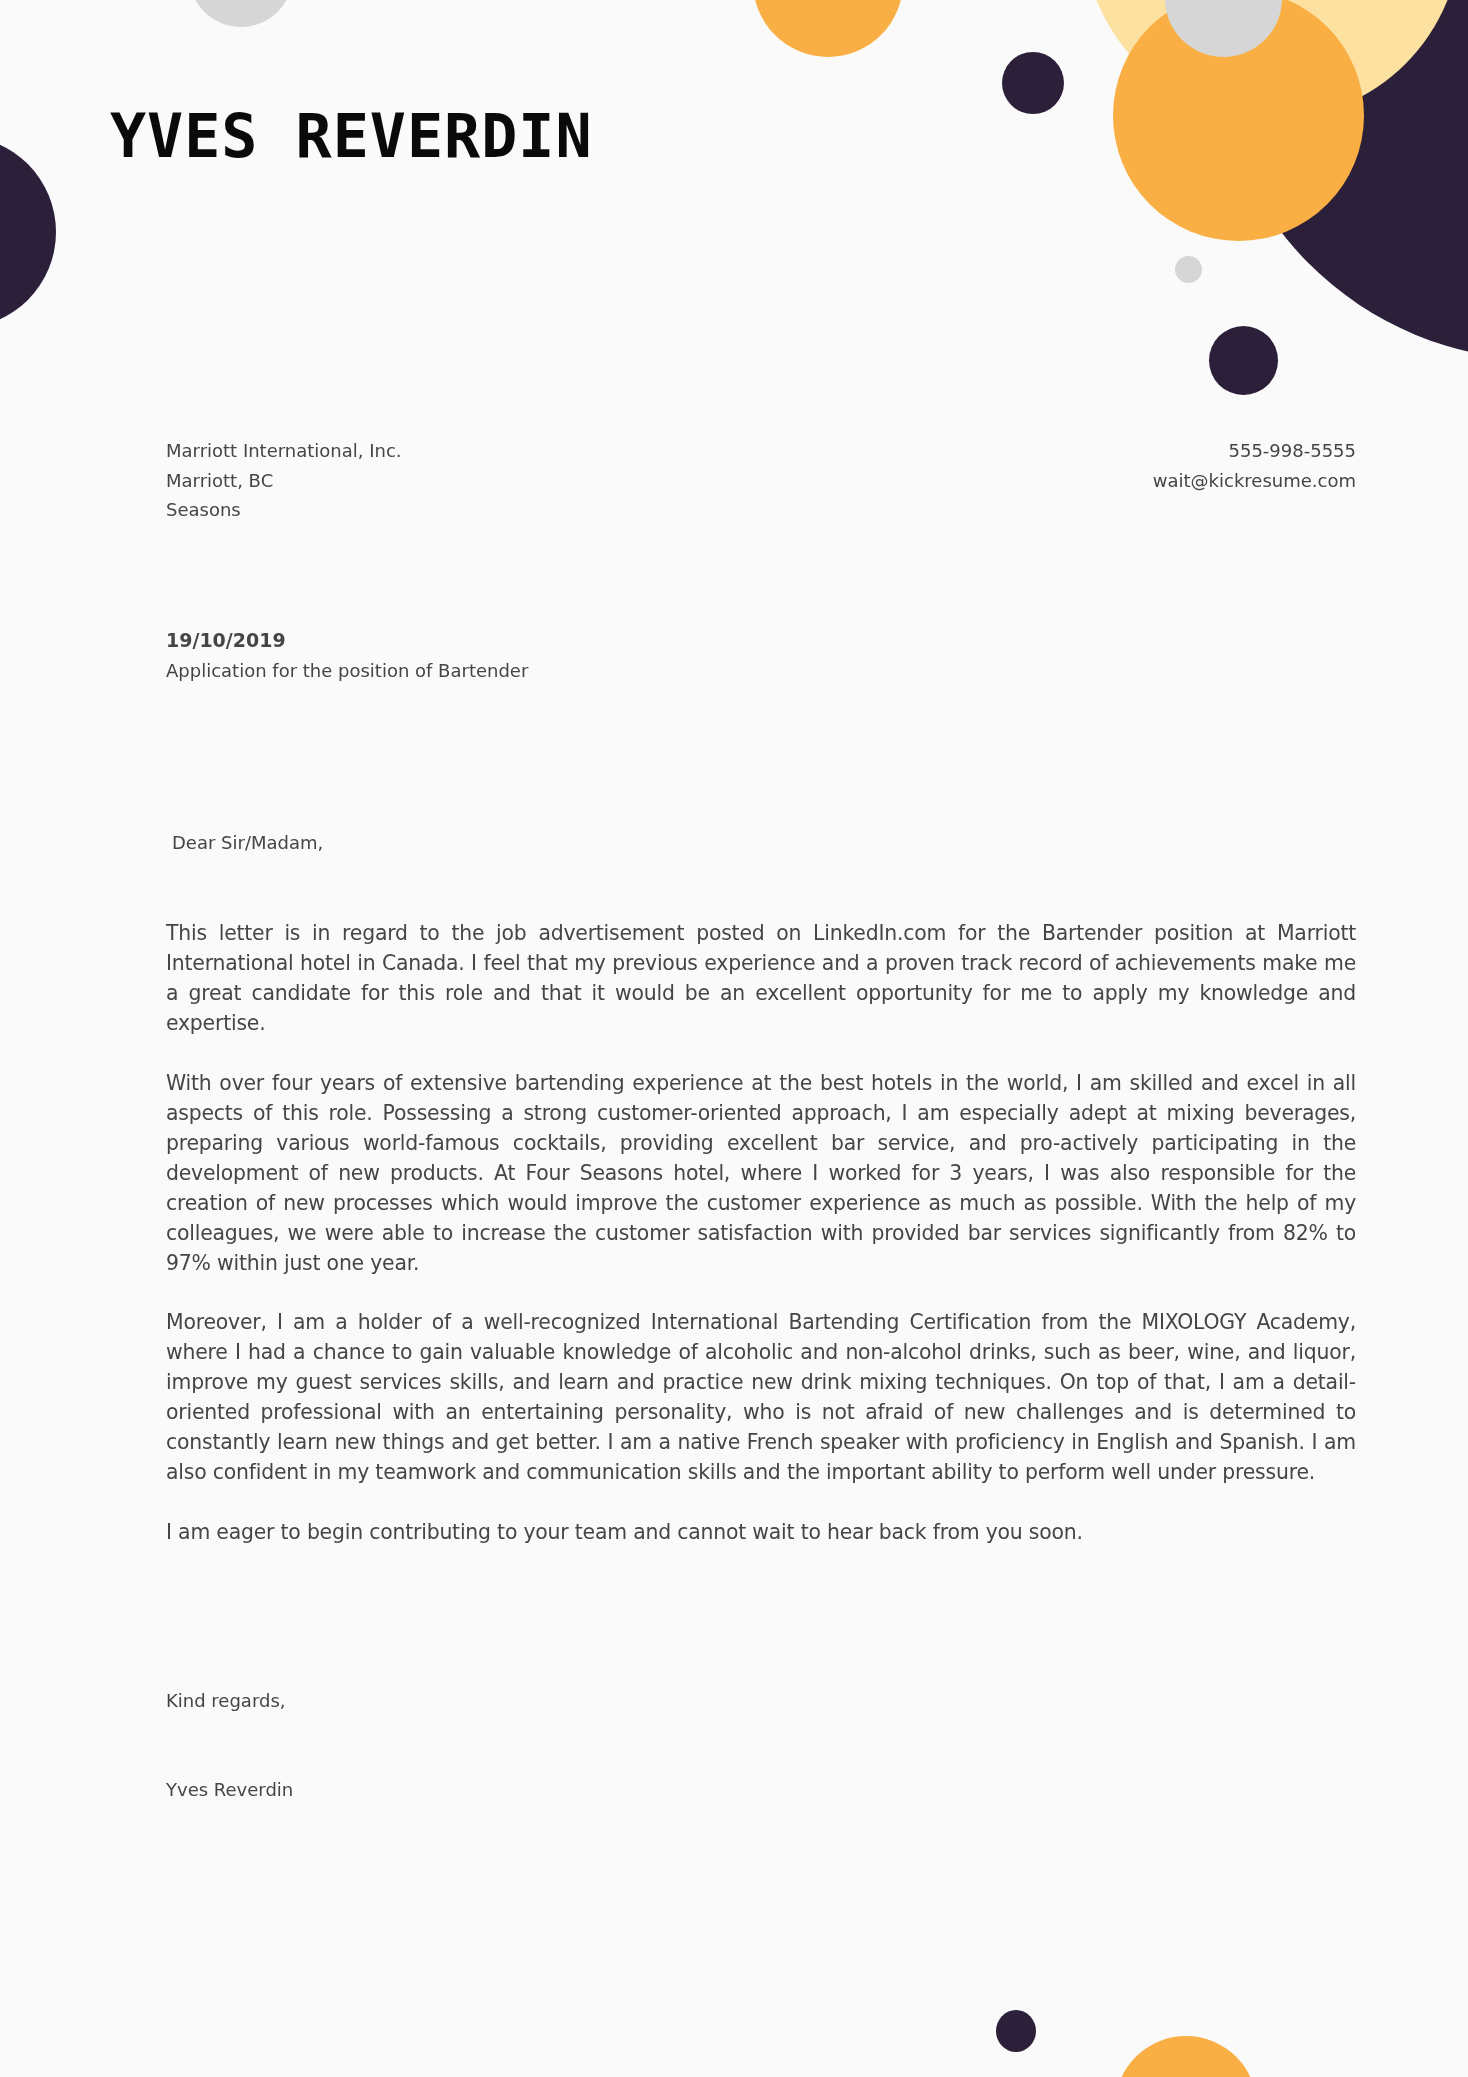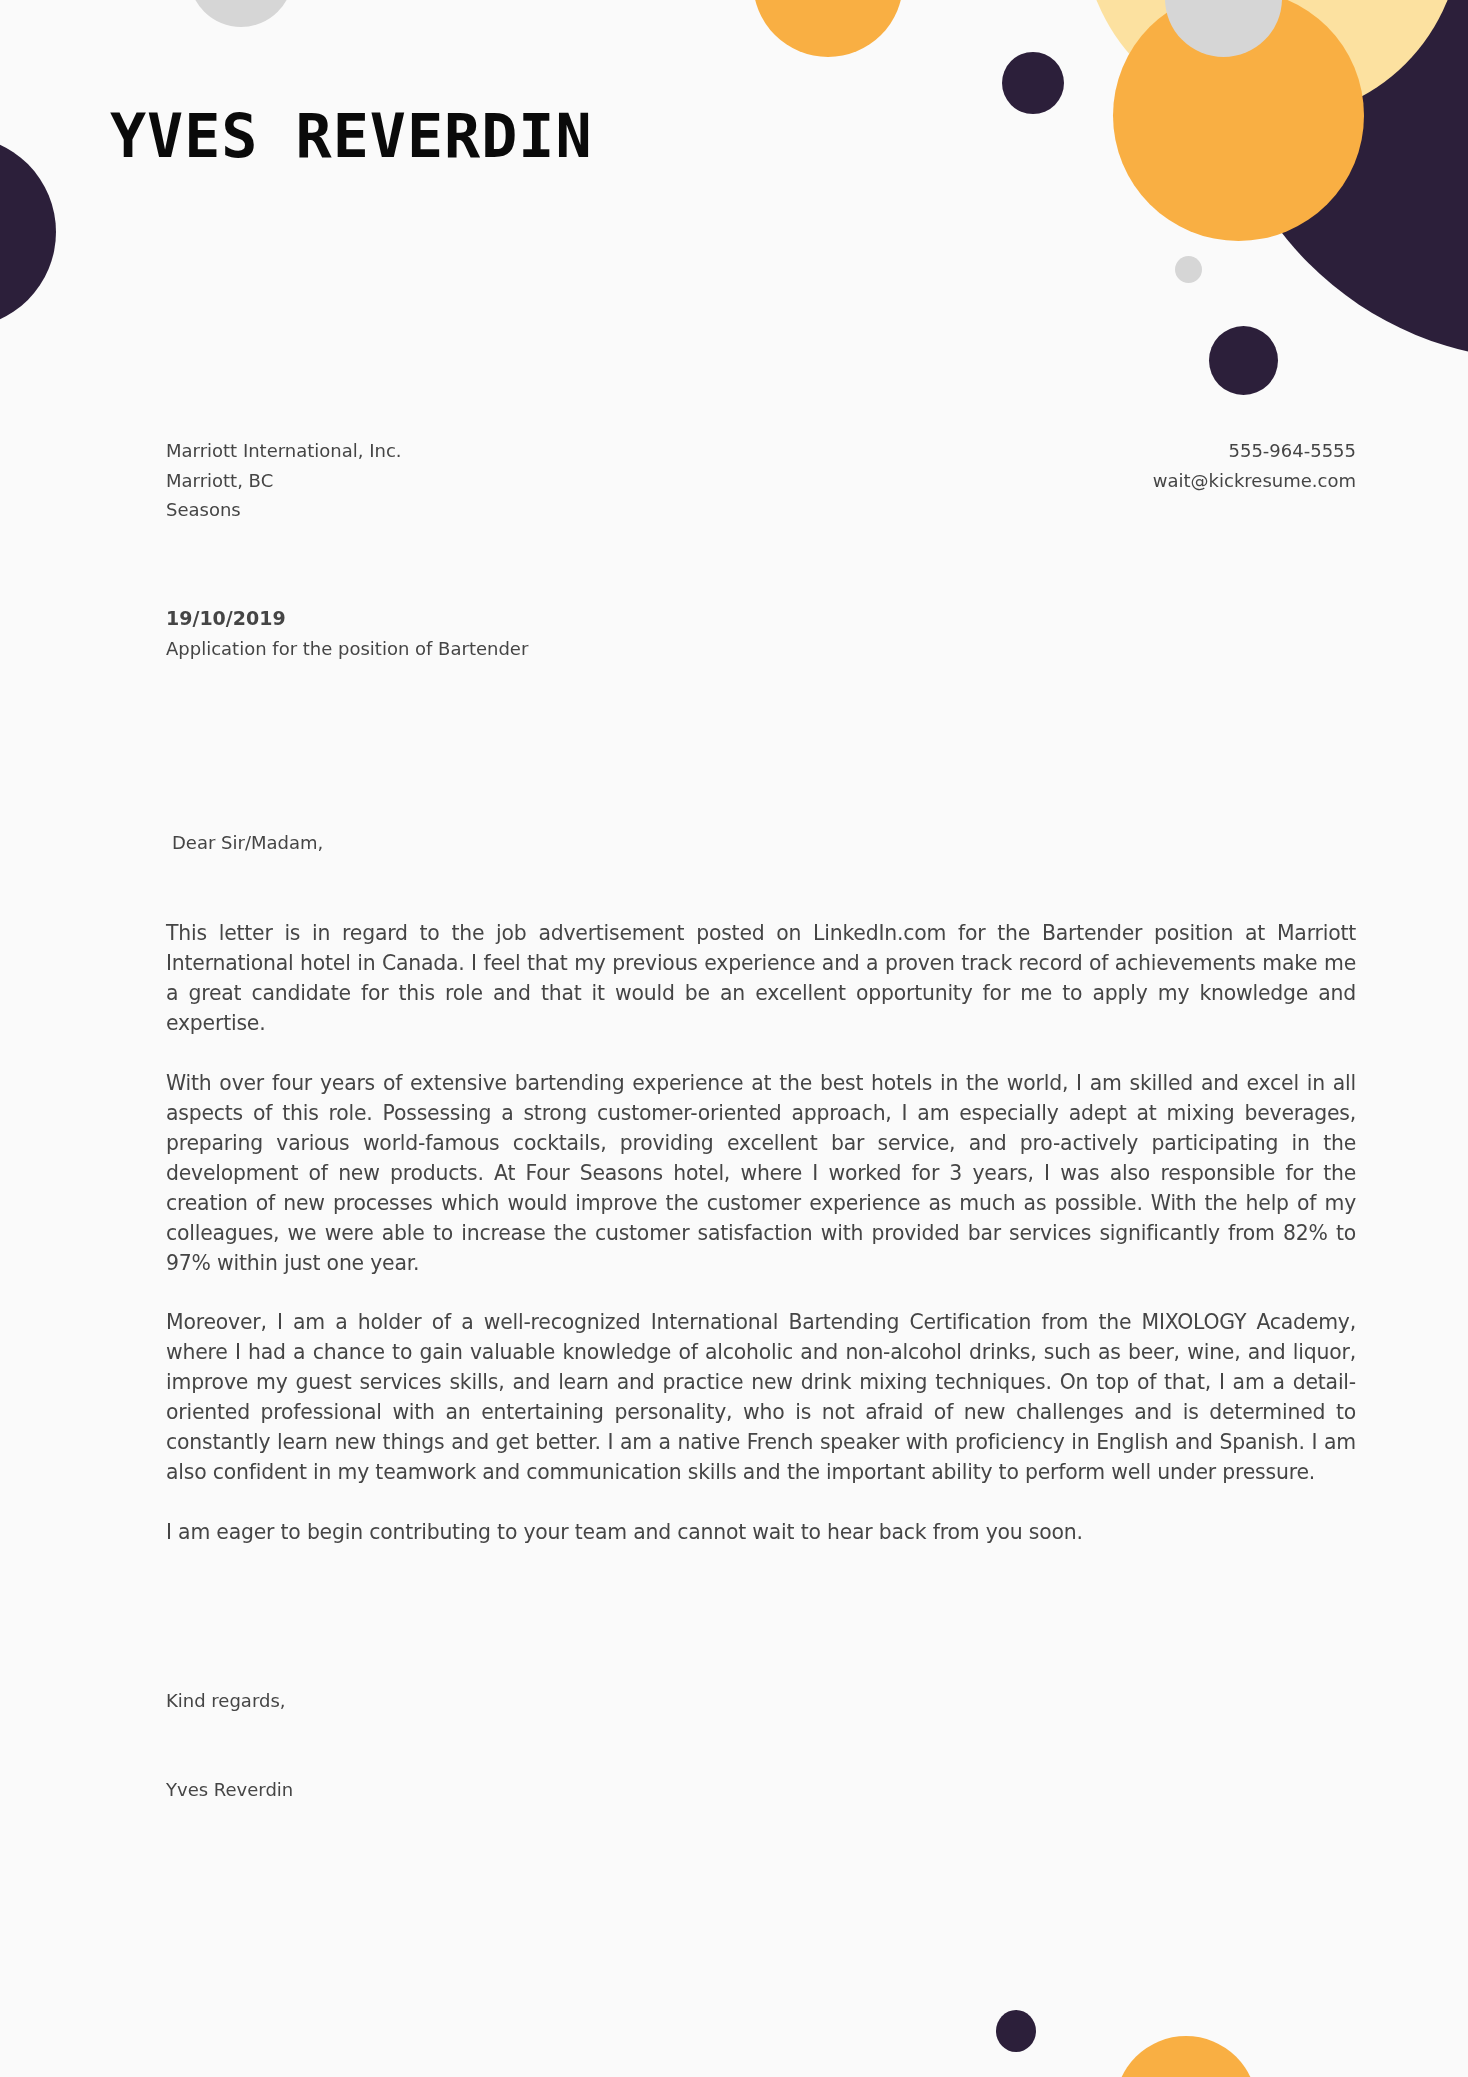--- a/index.html
+++ b/index.html
@@ -13,21 +13,21 @@
   .circle { position: absolute; border-radius: 50%; }
   .name {
     position: absolute; left: 110px; top: 96px; margin: 0;
     font-family: "DejaVu Sans Mono", "Liberation Mono", monospace;
     font-weight: bold; font-size: 60px; letter-spacing: 1px; color: #0a0a0a;
     line-height: 80px;
   }
   .txt { font-size: 18px; line-height: 29.5px; }
   .recipient { position: absolute; left: 166px; top: 436px; }
   .contact { position: absolute; right: 112px; top: 436px; text-align: right; }
-  .meta { position: absolute; left: 166px; top: 604px; }
+  .meta { position: absolute; left: 166px; top: 626px; }
   .date { font-weight: bold; font-size: 19px; line-height: 29.5px; }
   .salutation { position: absolute; left: 172px; top: 828px; }
   .body { position: absolute; left: 166px; top: 918px; width: 1190px; }
   .body p { margin: 0 0 29.5px 0; text-align: justify; font-size: 20.4px; line-height: 30px; letter-spacing: -0.2px; }
   .closing { position: absolute; left: 166px; top: 1686px; }
   .signature { position: absolute; left: 166px; top: 1775px; }
   .line { display: block; }
 </style>
 </head>
 <body>
@@ -49,21 +49,21 @@
 
   <h1 class="name">YVES REVERDIN</h1>
 
   <div class="recipient txt">
     <span class="line">Marriott International, Inc.</span>
     <span class="line">Marriott, BC</span>
     <span class="line">Seasons</span>
   </div>
 
   <div class="contact txt">
-    <span class="line">555-964-5555</span>
+    <span class="line">555-998-5555</span>
     <span class="line">wait@kickresume.com</span>
   </div>
 
   <div class="meta">
     <span class="line date">19/10/2019</span>
     <span class="line txt">Application for the position of Bartender</span>
   </div>
 
   <div class="salutation txt">Dear Sir/Madam,</div>
 

